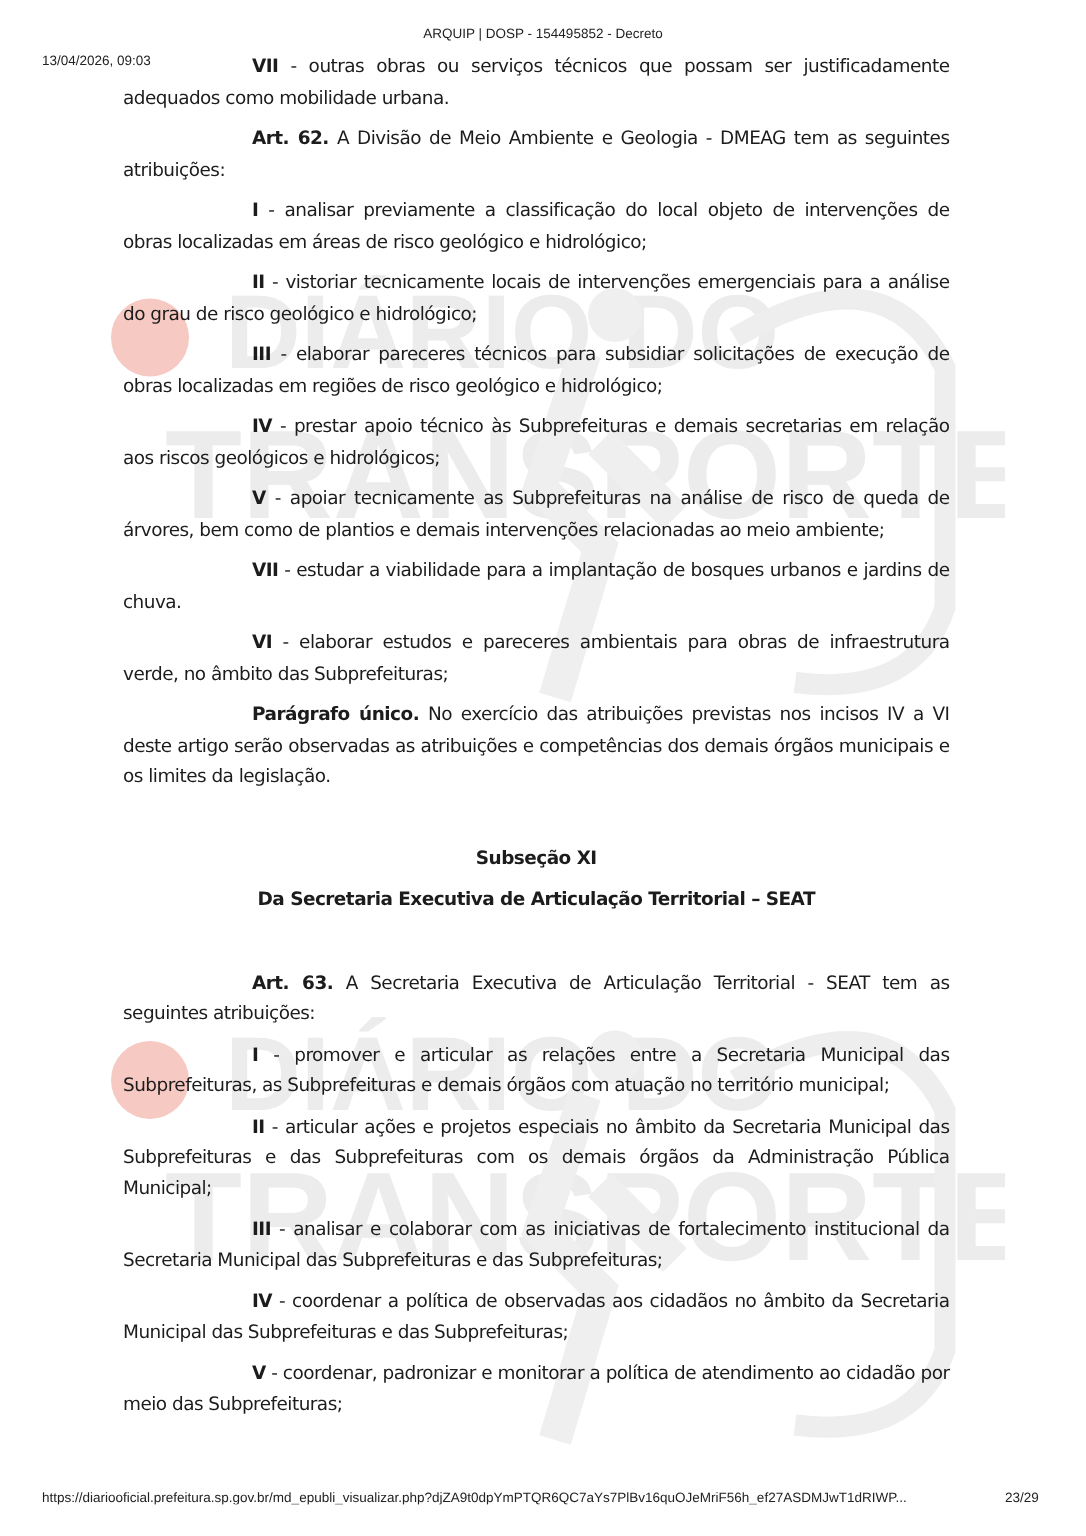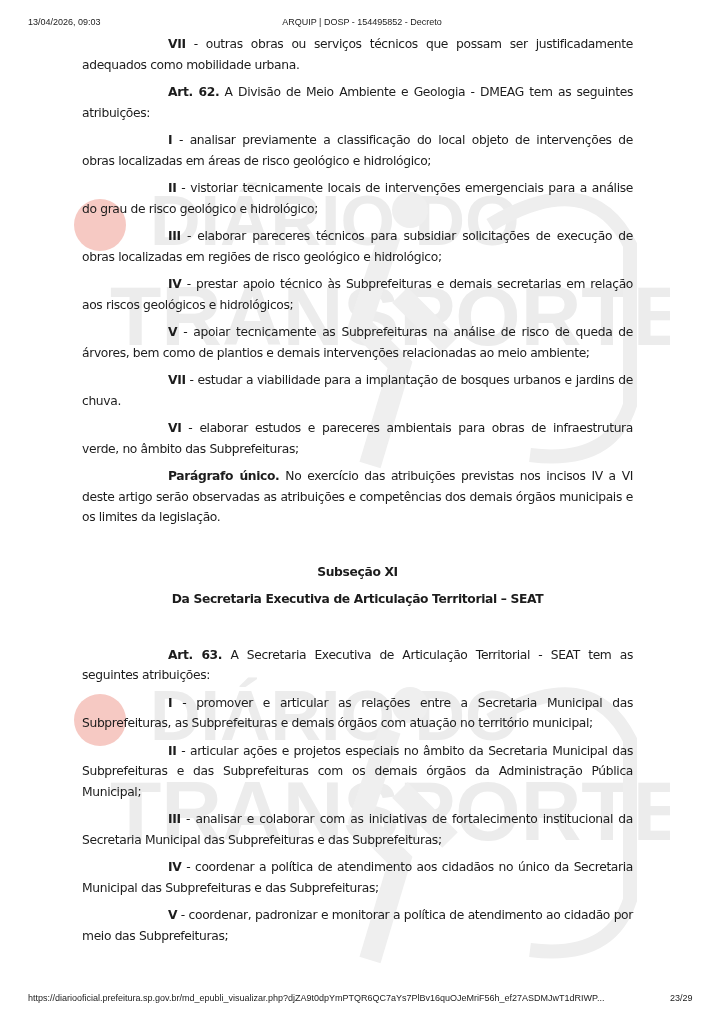--- a/index.html
+++ b/index.html
@@ -7,21 +7,21 @@
       width: 724px; height: 1024px; position: relative; overflow: hidden;
       background: #ffffff; color: #1a1a1a;
       font-family: "Liberation Sans", sans-serif;
     }
     .print-header, .print-footer {
       position: absolute; left: 0; width: 724px; font-size: 9px; color: #222;
       font-family: "Liberation Sans", sans-serif;
     }
     .print-header { top: 17px; height: 12px; }
     .print-footer { top: 993px; height: 12px; padding-left: 20px; }
-    .ph-date { position: absolute; left: 28px; }
+    .ph-date { position: absolute; left: 28px; margin-top: 18px; }
     .ph-title { position: absolute; left: 0; width: 724px; text-align: center; }
     .pf-url { position: absolute; left: 28px; width: 630px; white-space: nowrap; overflow: hidden; }
     .pf-page { position: absolute; left: 670px; }
 
     .watermark { position: absolute; left: 70px; width: 600px; height: 330px; pointer-events: none; }
     .wm1 { top: 165px; }
     .wm2 { top: 660px; }
 
     .doc {
       position: absolute; left: 82px; top: 34px; width: 563px;
@@ -74,21 +74,21 @@
     </div>
   <div class="gap-sub"></div>
   <p class="center">Subseção XI</p>
   <p class="center">Da Secretaria Executiva de Articulação Territorial – SEAT</p>
   <div class="gap-art"></div>
   <div id="paras-b">
       <p><b>Art. 63.</b><span> A Secretaria Executiva de Articulação Territorial - SEAT tem as seguintes atribuições:</span></p>
       <p><b>I</b><span> - promover e articular as relações entre a Secretaria Municipal das Subprefeituras, as Subprefeituras e demais órgãos com atuação no território municipal;</span></p>
       <p><b>II</b><span> - articular ações e projetos especiais no âmbito da Secretaria Municipal das Subprefeituras e das Subprefeituras com os demais órgãos da Administração Pública Municipal;</span></p>
       <p><b>III</b><span> - analisar e colaborar com as iniciativas de fortalecimento institucional da Secretaria Municipal das Subprefeituras e das Subprefeituras;</span></p>
-      <p><b>IV</b><span> - coordenar a política de atendimento aos cidadãos no único da Secretaria Municipal das Subprefeituras e das Subprefeituras;</span></p>
+      <p><b>IV</b><span> - coordenar a política de observadas aos cidadãos no âmbito da Secretaria Municipal das Subprefeituras e das Subprefeituras;</span></p>
       <p><b>V</b><span> - coordenar, padronizar e monitorar a política de atendimento ao cidadão por meio das Subprefeituras;</span></p>
     </div>
 </div>
 
 <div class="print-footer">
   <span class="pf-url">https://diariooficial.prefeitura.sp.gov.br/md_epubli_visualizar.php?djZA9t0dpYmPTQR6QC7aYs7PlBv16quOJeMriF56h_ef27ASDMJwT1dRIWP...</span>
   <span class="pf-page">23/29</span>
 </div>
 
 </body></html>

